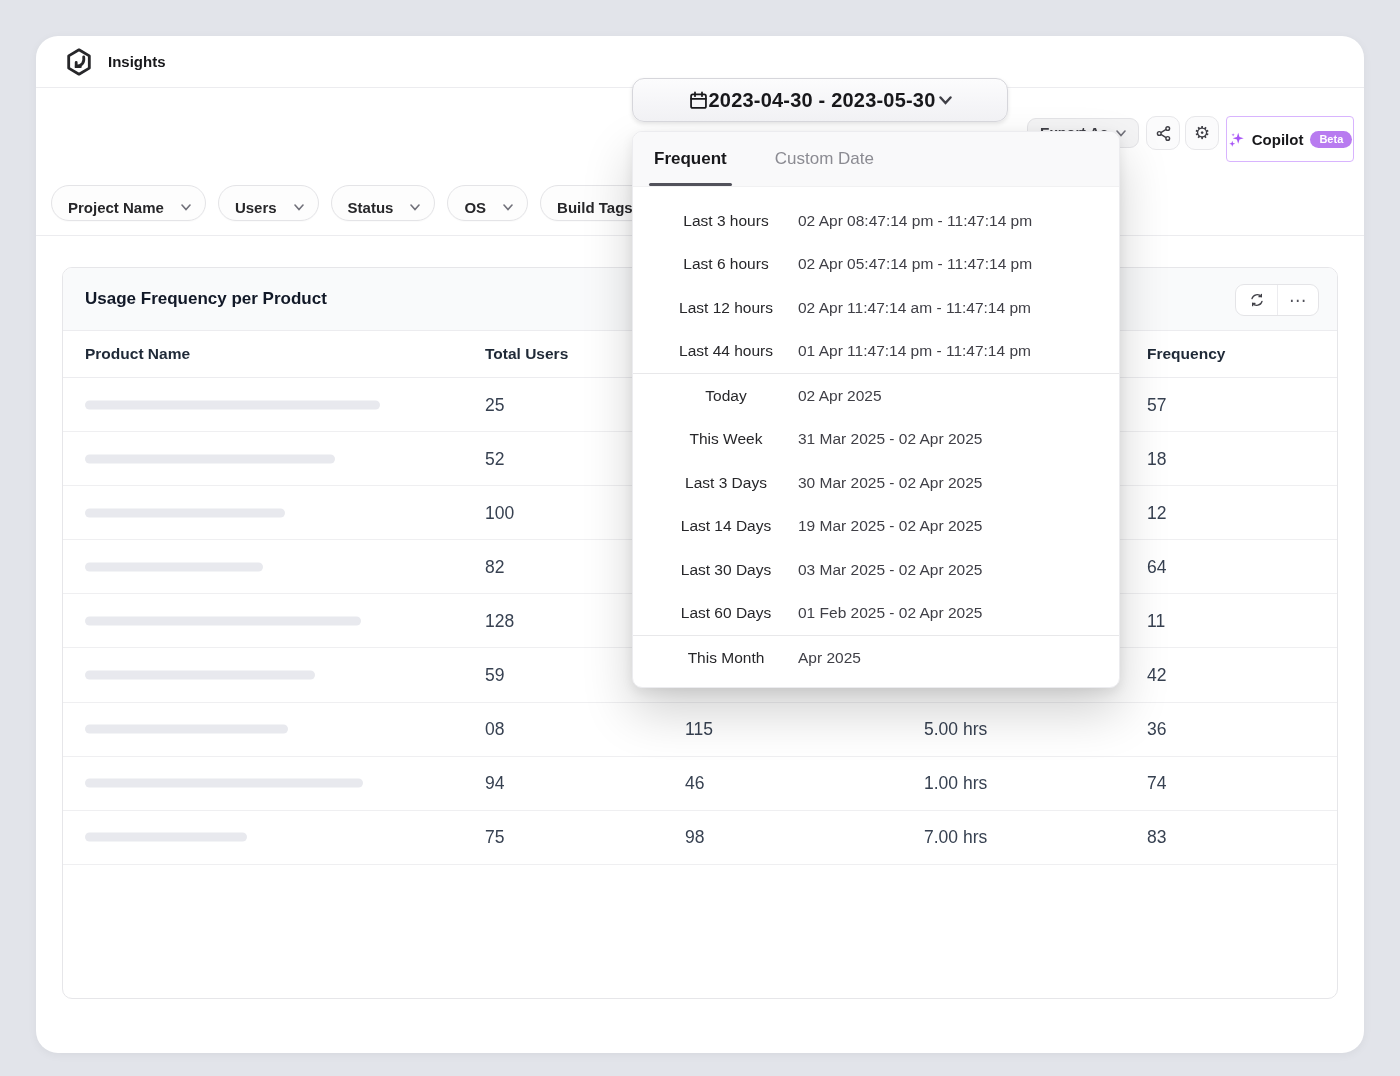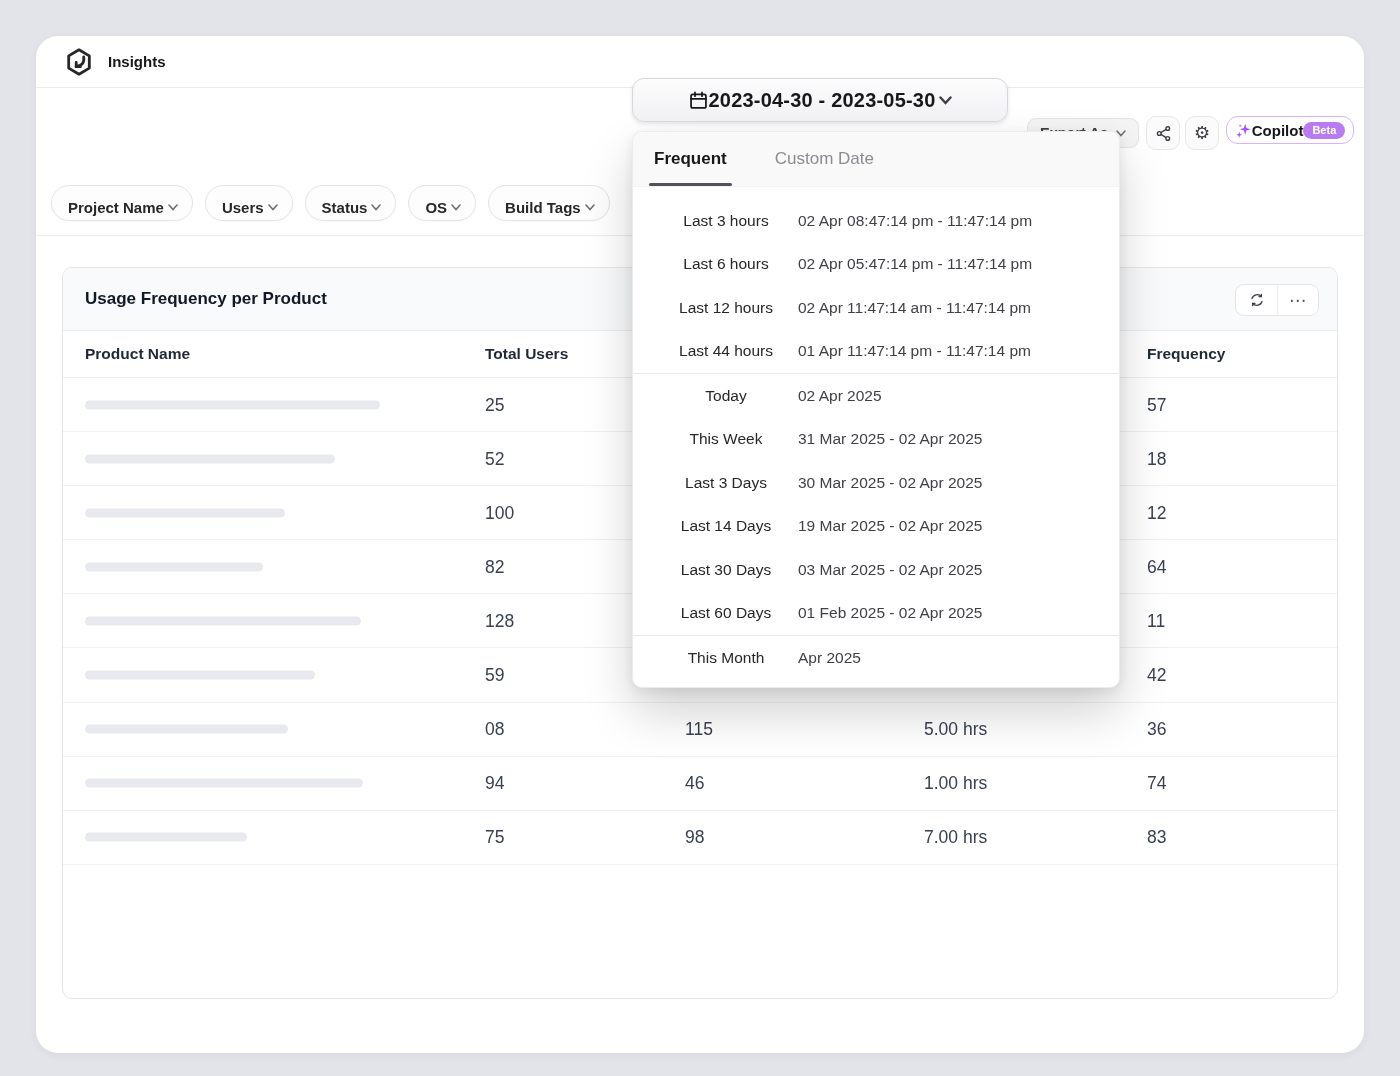--- a/index.html
+++ b/index.html
@@ -46,40 +46,40 @@
   .icon-btn {
     position:absolute; top:80px; width:34px; height:34px;
     background:#fbfbfc; border:1px solid #e7e7ea; border-radius:10px;
     display:flex; align-items:center; justify-content:center;
     color:#3f3f46; z-index:5;
   }
   .icon-btn.share { left:1110px; }
   .icon-btn.gear  { left:1149px; font-size:18px; line-height:1;
     font-family:"DejaVu Sans", sans-serif; }
   .copilot-btn {
-    position:absolute; left:1190px; top:80px; width:128px; height:28px;
-    background:#ffffff; border:1.5px solid #d8b4fe; border-radius:12px;
-    display:flex; align-items:center; justify-content:center; 
+    position:absolute; left:1190px; top:80px; width:128px; height:46px;
+    background:#ffffff; border:1.5px solid #d8b4fe; border-radius:4px;
+    display:flex; align-items:center; justify-content:center; gap:7px;
     z-index:5;
   }
   .copilot-label { font-size:15px; font-weight:700; color:#18181b; }
   .beta-pill {
     background:#b87bf0; color:#ffffff; font-size:11px; font-weight:600;
     border-radius:999px; padding:3px 9px; line-height:1;
   }
 
   
   .filters-row {
     position:absolute; left:0; top:135px; width:100%; height:65px;
     border-bottom:1px solid #ececef;
     display:flex; align-items:center; gap:12px; padding-left:15px;
   }
   .chip {
     height:36px; background:#fdfdfd; border:1px solid #e4e4e7;
-    border-radius:20px; display:inline-flex; align-items:center; gap:4px;
+    border-radius:20px; display:inline-flex; align-items:center; gap:17px;
     padding:8px 14px 0 16px; font-size:15px; font-weight:600; color:#27272a;
     box-shadow:0 1px 1px rgba(0,0,0,.02);
   }
   .chip .cv { color:#71717a; display:inline-flex; }
   .chip.partial {
     position:absolute; left:1039px; top:14px; width:171px; z-index:1;
     padding-left:42px;
   }
 
   

